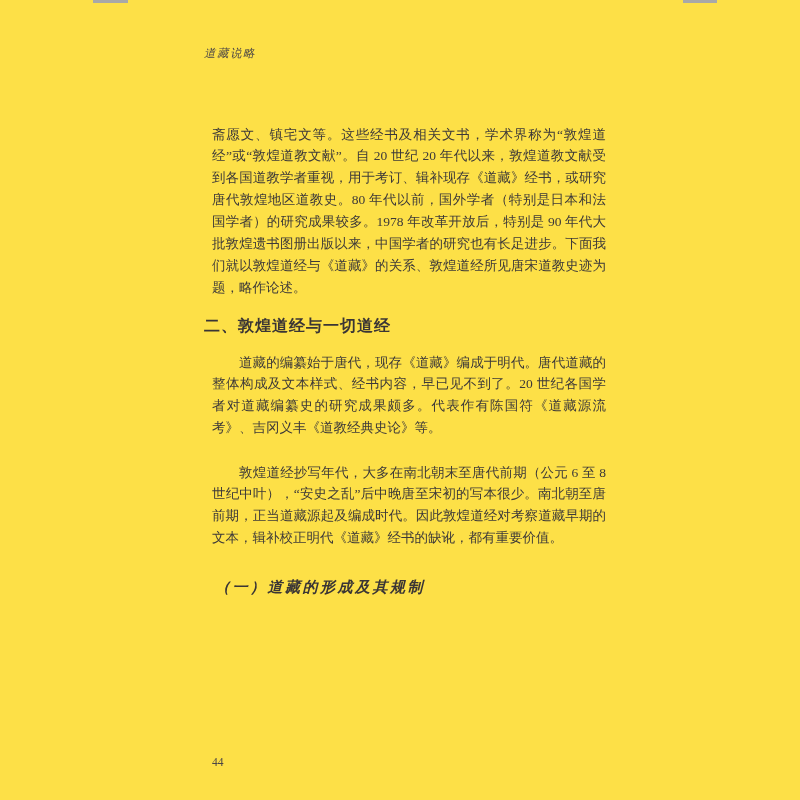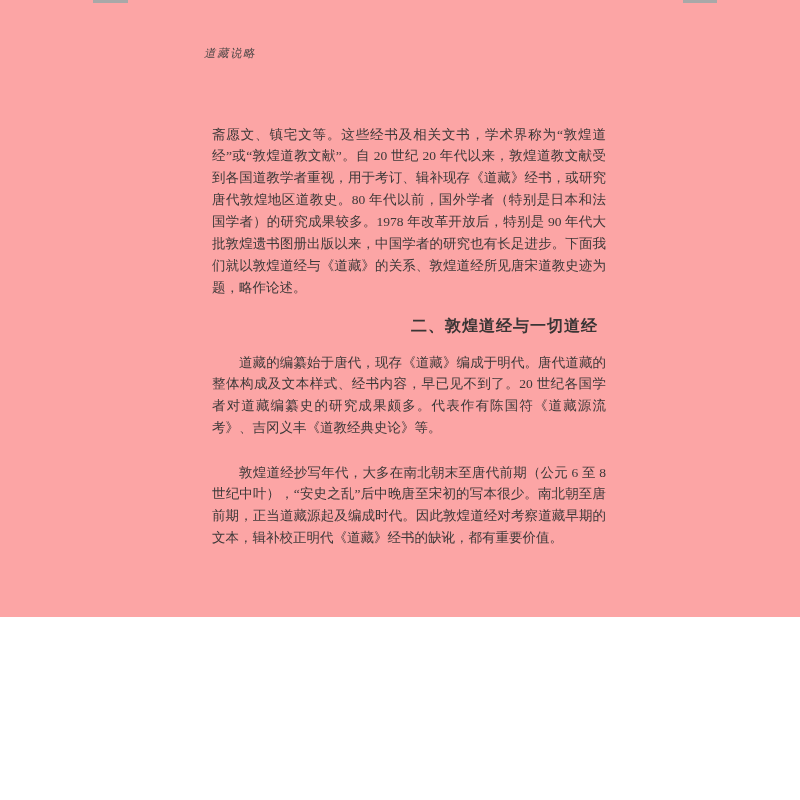--- a/index.html
+++ b/index.html
@@ -3,22 +3,22 @@
 <meta charset="utf-8">
 <style>
   html, body {
     margin: 0;
     padding: 0;
     background: #ffffff;
   }
   .page {
     position: relative;
     width: 800px;
-    height: 617px;
-    background: #fca5a5;
+    height: 800px;
+    background: #fde047;
     overflow: hidden;
     font-family: "Liberation Serif", "DejaVu Serif", serif;
     color: #3d3939;
   }
   .edge-mark {
     position: absolute;
     top: 0;
     height: 3px;
     background: #a8a8a8;
   }
@@ -46,21 +46,21 @@
   }
   .p1 { top: 110px; }
   .p2 { top: 338px; text-indent: 2em; }
   .p3 { top: 448px; text-indent: 2em; }
   .p4 { top: 606px; text-indent: 2em; }
   .section-heading {
     position: absolute;
     left: 204px;
     top: 303px;
     width: 394px;
-    text-align: right;
+    text-align: left;
     font-size: 16px;
     font-weight: bold;
     letter-spacing: 1px;
     color: #3a3535;
   }
   .subsection-heading {
     position: absolute;
     left: 204px;
     top: 563px;
     width: 394px;
@@ -90,17 +90,18 @@
   <div class="running-header">道藏说略</div>
 
   <p class="body-text p1">斋愿文、镇宅文等。这些经书及相关文书，学术界称为“敦煌道经”或“敦煌道教文献”。自 20 世纪 20 年代以来，敦煌道教文献受到各国道教学者重视，用于考订、辑补现存《道藏》经书，或研究唐代敦煌地区道教史。80 年代以前，国外学者（特别是日本和法国学者）的研究成果较多。1978 年改革开放后，特别是 90 年代大批敦煌遗书图册出版以来，中国学者的研究也有长足进步。下面我们就以敦煌道经与《道藏》的关系、敦煌道经所见唐宋道教史迹为题，略作论述。</p>
 
   <h2 class="section-heading">二、敦煌道经与一切道经</h2>
 
   <p class="body-text p2">道藏的编纂始于唐代，现存《道藏》编成于明代。唐代道藏的整体构成及文本样式、经书内容，早已见不到了。20 世纪各国学者对道藏编纂史的研究成果颇多。代表作有陈国符《道藏源流考》、吉冈义丰《道教经典史论》等。</p>
 
   <p class="body-text p3">敦煌道经抄写年代，大多在南北朝末至唐代前期（公元 6 至 8 世纪中叶），“安史之乱”后中晚唐至宋初的写本很少。南北朝至唐前期，正当道藏源起及编成时代。因此敦煌道经对考察道藏早期的文本，辑补校正明代《道藏》经书的缺讹，都有重要价值。</p>
 
+  <h3 class="subsection-heading">（一）道藏的形成及其规制</h3>
 
 
   <div class="page-number">44</div>
 
 </div>
 
 </body></html>

